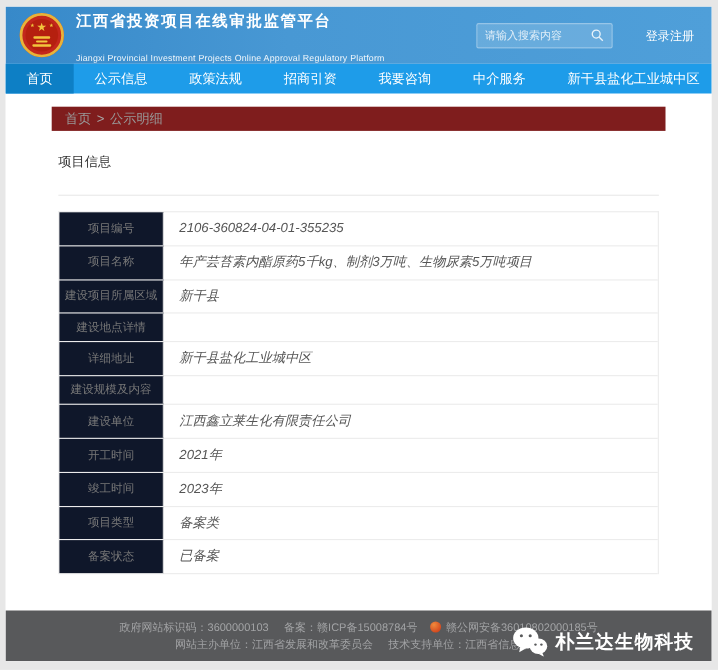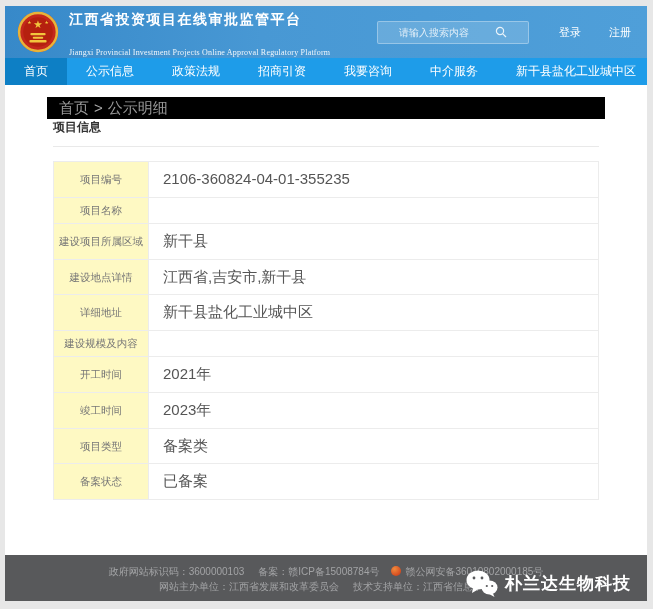--- a/index.html
+++ b/index.html
@@ -20,70 +20,71 @@
   
   .site-header {
     height:52px; flex:0 0 52px;
     background:linear-gradient(90deg,#3789c9 0%,#4898d4 40%,#4f9fd9 100%);
     display:flex; align-items:center;
     padding:0 16px 0 12px;
   }
   .emblem { width:42px; height:42px; flex:0 0 42px; }
   .title-block { margin-left:10px; color:#fff; }
   .site-title { font-size:14px; font-weight:bold; letter-spacing:1.5px; line-height:22px; }
-  .site-subtitle { font-size:8px; opacity:.92; margin-top:18px; letter-spacing:.2px;font-family:Liberation Serif, serif; }
+  .site-subtitle { font-size:8px; opacity:.92; margin-top:18px; letter-spacing:.2px; }
   .search-box {
-    margin-left:auto; width:152px; height:23px;
+    margin-left:auto; width:124px; height:23px;
     background:rgba(255,255,255,.16);
     border:1px solid rgba(255,255,255,.32);
     border-radius:2px;
-    display:flex; align-items:center; padding:0 21px;
+    display:flex; align-items:center; padding:0 7px;
   }
   .search-input {
     flex:1; background:transparent; border:none; outline:none;
     color:#fff; font-size:10px; min-width:0;
     font-family:"Liberation Sans","DejaVu Sans",sans-serif;
   }
   .search-input::placeholder { color:rgba(255,255,255,.8); }
   .search-icon-svg { flex:0 0 12px; }
-  .auth { margin-left:30px; display:flex; gap:28px; color:#fff; font-size:11px; white-space:nowrap; }
+  .auth { margin-left:30px; display:flex; gap:0; color:#fff; font-size:11px; white-space:nowrap; }
   .auth span { cursor:pointer; }
   
   .main-nav { height:27px; flex:0 0 27px; background:#1e9ce9; display:flex; }
   .nav-item {
     line-height:27px; padding:0 19px; color:#fff; font-size:12px;
     cursor:pointer; white-space:nowrap;
   }
   .nav-item.active { background:#0d7fc5; }
   
   .breadcrumb-bar {
     margin:12px 42px 0;
-    background:#000000; height:22px; line-height:22px;
-    font-size:15px; color:#999; padding-left:12px;
+    background:#7f1d1d; height:22px; line-height:22px;
+    font-size:12px; color:#999; padding-left:12px;
   }
   .breadcrumb-bar .crumb-sep { margin:0 5px; color:#aaa; }
   
   .content { padding:0 48px; }
   .section-title {
-    font-size:12px; font-weight:bold; color:#333;
-    padding-bottom:10px; border-bottom:1px solid #e9e9e9;
+    margin-top:20px; font-size:12px; font-weight:normal; color:#333;
+    padding-bottom:21px; border-bottom:1px solid #e9e9e9;
   }
   .ptable { margin-top:14px; border:1px solid #ececec; border-bottom:none; }
   .t-row { display:flex; border-bottom:1px solid #ececec; min-height:26px; }
   .t-label {
     flex:0 0 95px; width:95px;
-    background:#fef9c3; border-right:1px solid #ececec;
+    background:#0f172a; border-right:1px solid #ececec;
     display:flex; align-items:center; justify-content:center;
     text-align:left; font-size:10.5px; color:#777; padding:5px 2px;
     line-height:1.4;
   }
   .t-value {
     flex:1; display:flex; align-items:center;
-    font-size:15px; color:#555; padding:5px 14px; line-height:1.65;
+    font-size:12px; color:#555; padding:5px 14px; line-height:1.65;
     text-align:center;
+    font-style:italic;
   }
   
   .site-footer {
     margin-top:auto; flex:0 0 auto;
     background:#58595b; position:relative;
     padding:9px 0 7px; text-align:center;
   }
   .f-line { font-size:10px; color:#a2a3a5; line-height:15px; white-space:nowrap; }
   .f-line .gap { display:inline-block; width:14px; }
   .sec-badge {
@@ -149,35 +150,39 @@
   <div class="content">
     <div class="section-title">项目信息</div>
     <div class="ptable">
 
     <div class="t-row">
         <div class="t-label">项目编号</div>
         <div class="t-value">2106-360824-04-01-355235</div>
       </div>
         <div class="t-row">
         <div class="t-label">项目名称</div>
+        <div class="t-value">年产芸苔素内酯原药5千kg、制剂3万吨、生物尿素5万吨项目</div>
       </div>
         <div class="t-row">
         <div class="t-label">建设项目所属区域</div>
         <div class="t-value">新干县</div>
       </div>
         <div class="t-row">
         <div class="t-label">建设地点详情</div>
-        <div class="t-value">江西省,吉安市,新干县</div>
       </div>
         <div class="t-row">
         <div class="t-label">详细地址</div>
         <div class="t-value">新干县盐化工业城中区</div>
       </div>
         <div class="t-row">
         <div class="t-label">建设规模及内容</div>
+      </div>
+        <div class="t-row">
+        <div class="t-label">建设单位</div>
+        <div class="t-value">江西鑫立莱生化有限责任公司</div>
       </div>
         <div class="t-row">
         <div class="t-label">开工时间</div>
         <div class="t-value">2021年</div>
       </div>
         <div class="t-row">
         <div class="t-label">竣工时间</div>
         <div class="t-value">2023年</div>
       </div>
         <div class="t-row">

